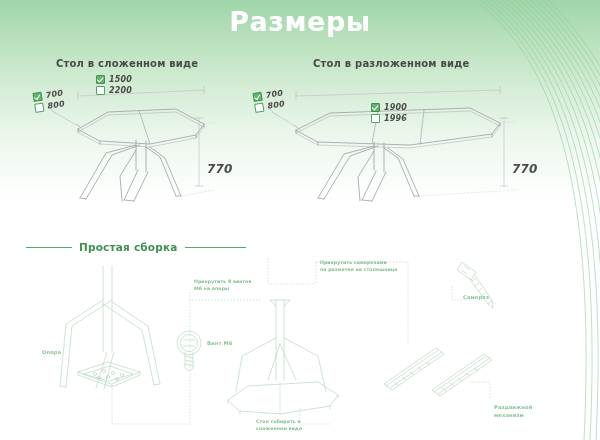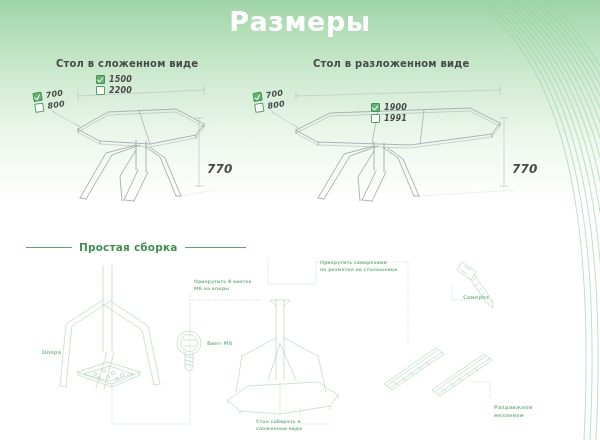--- a/index.html
+++ b/index.html
@@ -136,21 +136,21 @@
 
   <div class="sec-h right">Стол в разложенном виде</div>
 
   <div class="optgrp" style="left:371px;top:74px;margin-top:28px;">
     <div class="optrow">
       <span class="cb on"></span>
       <span class="optval">1900</span>
     </div>
     <div class="optrow">
       <span class="cb"></span>
-      <span class="optval">1991</span>
+      <span class="optval">1996</span>
     </div>
   </div>
 
   <div class="optgrp tilt" style="left:254px;top:92px;">
     <div class="optrow">
       <span class="cb on"></span>
       <span class="optval">700</span>
     </div>
     <div class="optrow">
       <span class="cb"></span>

